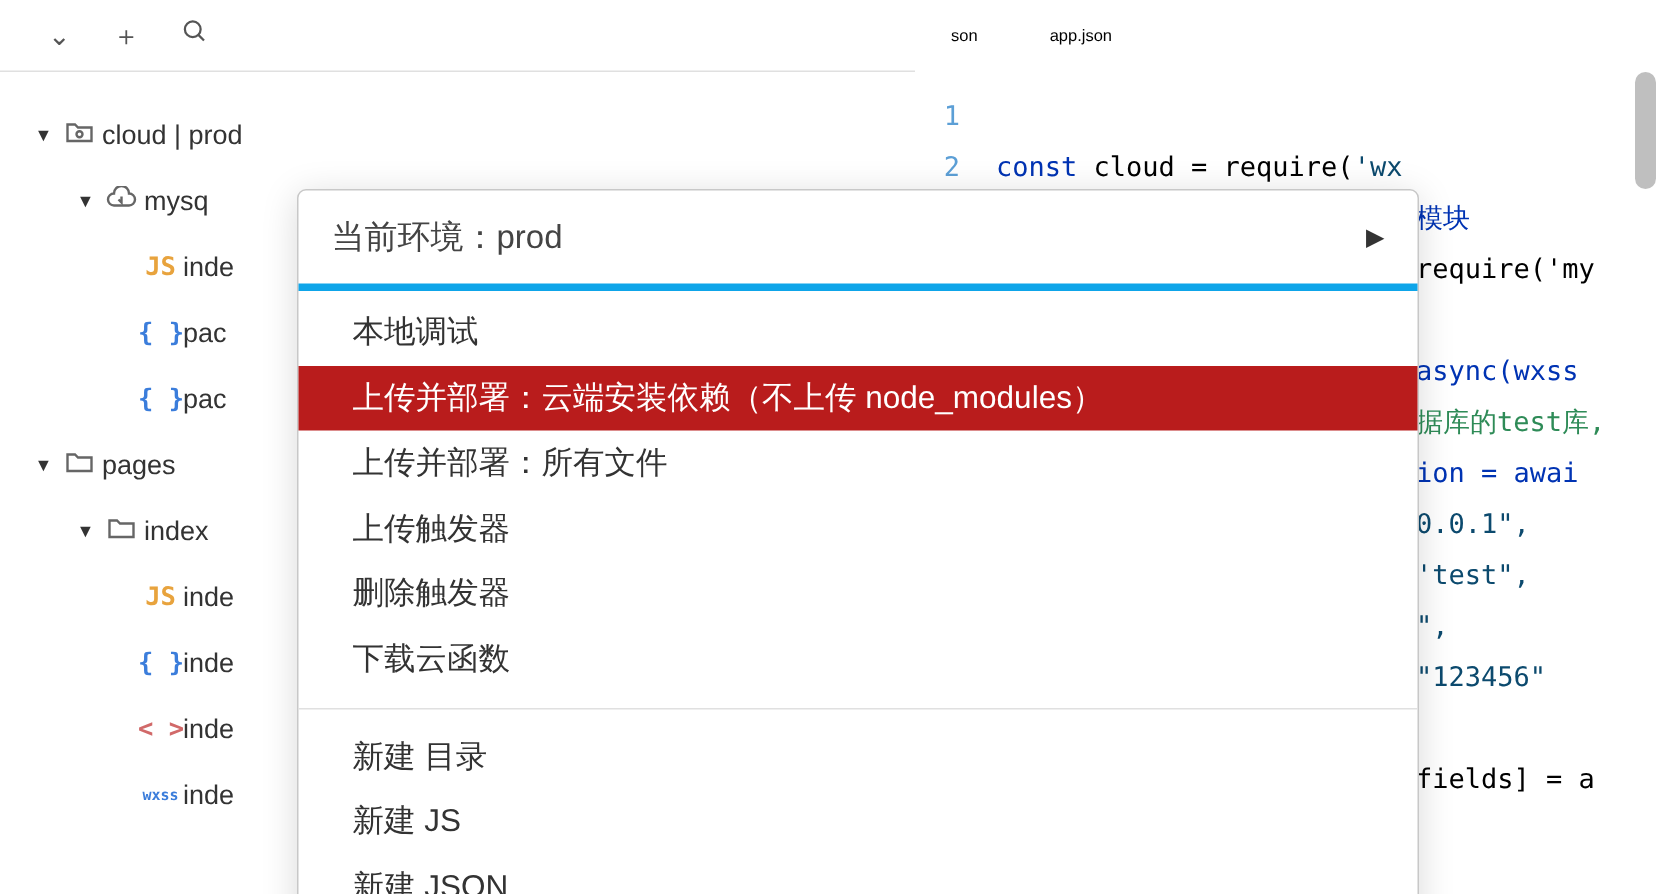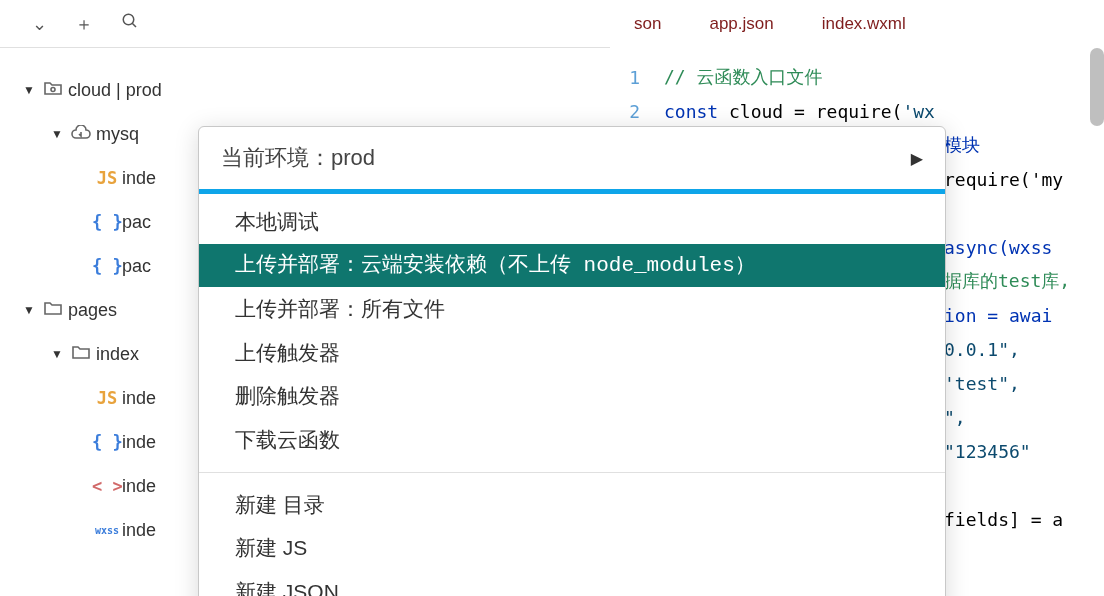--- a/index.html
+++ b/index.html
@@ -30,22 +30,22 @@
       height: 48px;
       display: flex;
       align-items: center;
       background: #fff;
     }
     .tab {
       padding: 0 24px;
       height: 48px;
       display: flex;
       align-items: center;
-      font-size: 17px;
-      color: #7f1d1d;
+      font-size: 11px;
+      color: #000000;
       cursor: pointer;
     }
     .main { display: flex; height: calc(100% - 48px); }
     .sidebar {
       width: 604px;
       background: #fff;
       padding-top: 20px;
       position: relative;
     }
     .tree-node {
@@ -116,21 +116,21 @@
     }
     .menu-arrow { font-size: 16px; color: #333; }
     .menu-section { padding: 6px 0; }
     .menu-item {
       padding: 5px 36px;
       color: #333;
       cursor: pointer;
       font-size: 21px;
       line-height: 1.6;
     }
-    .menu-item.selected { background: #0f766e; color: #fff; font-family: Liberation Mono, monospace; }
+    .menu-item.selected { background: #b91c1c; color: #fff; }
     .menu-divider { height: 1px; background: #e0e0e0; margin: 4px 0; }
   </style>
 </head>
 <body>
 
 <div class="toolbar">
   <div class="toolbar-left">
     <span class="tb-icon">⌄</span>
     <span class="tb-icon">＋</span>
     <span class="tb-icon">
@@ -153,21 +153,20 @@
           <rect x="2" y="2" width="7" height="14"></rect>
           <path d="M18 9 L12 9 M14 6 L11 9 L14 12"></path>
         </svg>
     </span>
   </div>
 </div>
 
 <div class="tabs">
   <div class="tab">son</div>
   <div class="tab">app.json</div>
-  <div class="tab">index.wxml</div>
 </div>
 
 <div class="scroll-thumb"></div>
 
 <div class="main">
   <div class="sidebar">
     <div class="tree-node indent0">
       <span class="chev">▼</span>
       <span class="file-icon icon-folder">
         <svg width="20" height="16" viewBox="0 0 20 16" fill="none" stroke="currentColor" stroke-width="1.6">
@@ -231,21 +230,20 @@
     </div>
     <div class="tree-node indent2">
       <span class="file-icon icon-wxss">wxss</span>
       <span>inde</span>
     </div>
   </div>
 
   <div class="editor">
     <div class="code-line">
       <span class="gutter">1</span>
-      <span class="code c-comment">// 云函数入口文件</span>
     </div>
     <div class="code-line">
       <span class="gutter">2</span>
       <span class="code"><span class="c-keyword">const</span><span> cloud = require(</span><span class="c-string">'wx</span></span>
     </div>
     <div id="partial-code">
         <div class="code-line" style="padding-left: 340px;">
           <span class="code c-keyword">模块</span>
         </div>
         <div class="code-line" style="padding-left: 340px;">

